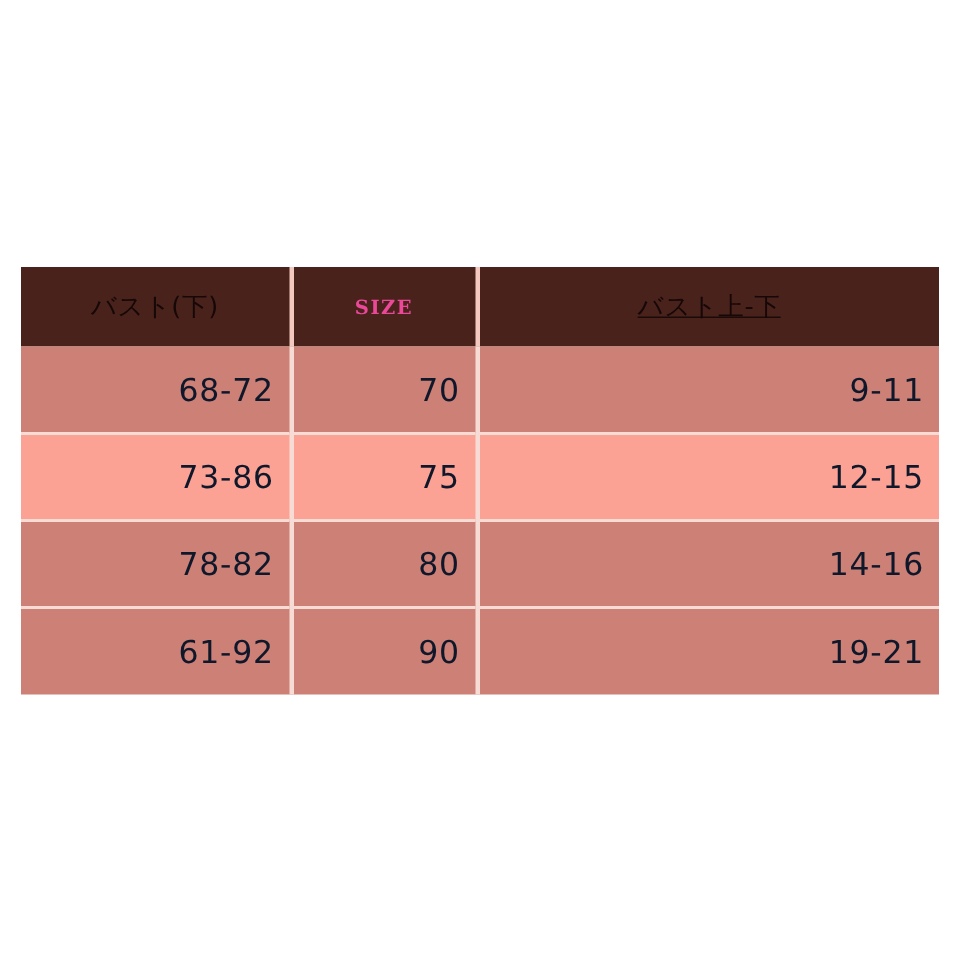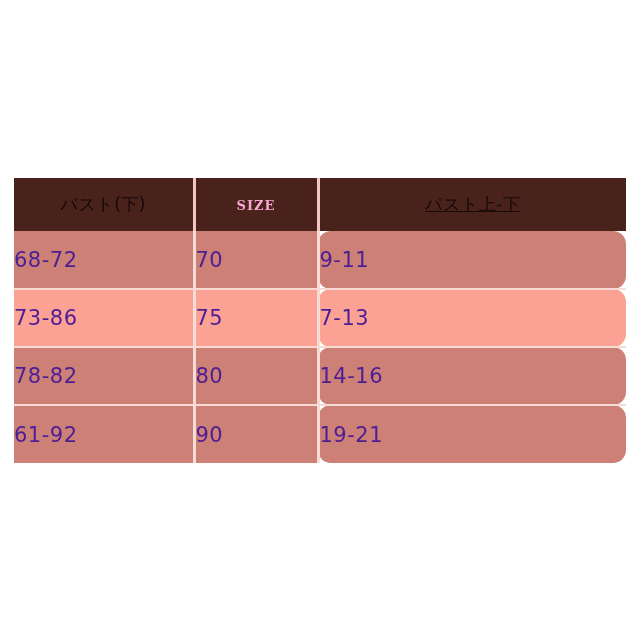--- a/index.html
+++ b/index.html
@@ -53,43 +53,43 @@
 
   .h-jp {
     font-family: "DejaVu Sans", sans-serif;
     font-size: 17px;
     color: #150807;
   }
   .h-size {
     font-family: "DejaVu Serif", "Liberation Serif", serif;
     font-size: 13px;
     font-weight: bold;
-    color: #f9a8d4;
+    color: #ec4899;
     letter-spacing: 1px;
   }
 
   
   tbody tr {
     height: 47px;
   }
   tbody tr.row-dark  td { background: #cc8076; }
   tbody tr.row-light td { background: #fca294; }
 
   tbody td {
-    text-align: left;
+    text-align: right;
     vertical-align: middle;
-    padding: 0;
+    padding: 10px;
     font-family: "DejaVu Sans", sans-serif;
     font-size: 21px;
-    color: #4c1d95;
+    color: #0f172a;
     border-right: 3px solid #f7dcd5;
     border-bottom: 2px solid #f7dcd5;
     letter-spacing: 0.5px;
   }
-  tbody td:last-child { border-right: none; border-radius: 13px; }
+  tbody td:last-child { border-right: none; }
   tbody tr:last-child td { border-bottom: none; }
 </style>
 </head>
 <body>
 
 <div id="size-chart">
   <table class="chart-table">
     <colgroup>
       <col class="col-bust">
       <col class="col-size">
@@ -110,21 +110,21 @@
     </thead>
     <tbody>
       <tr class="row-dark">
         <td>68-72</td>
         <td>70</td>
         <td>9-11</td>
       </tr>
       <tr class="row-light">
         <td>73-86</td>
         <td>75</td>
-        <td>7-13</td>
+        <td>12-15</td>
       </tr>
       <tr class="row-dark">
         <td>78-82</td>
         <td>80</td>
         <td>14-16</td>
       </tr>
       <tr class="row-dark">
         <td>61-92</td>
         <td>90</td>
         <td>19-21</td>

